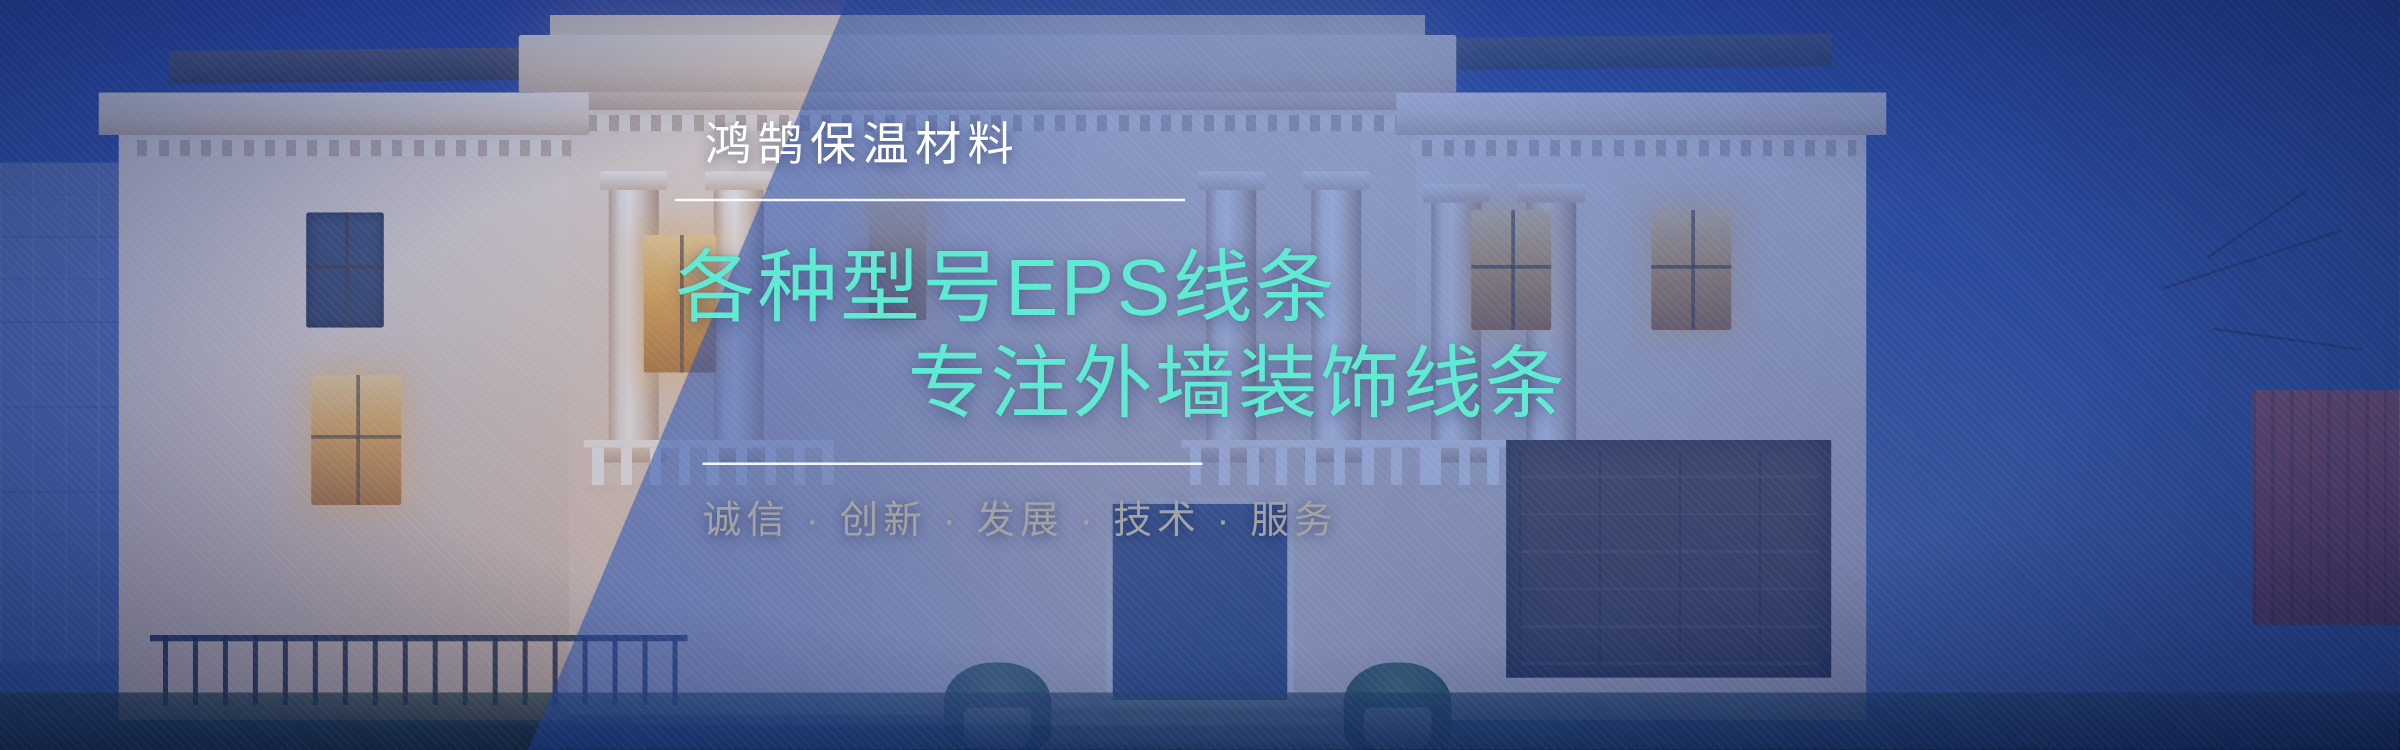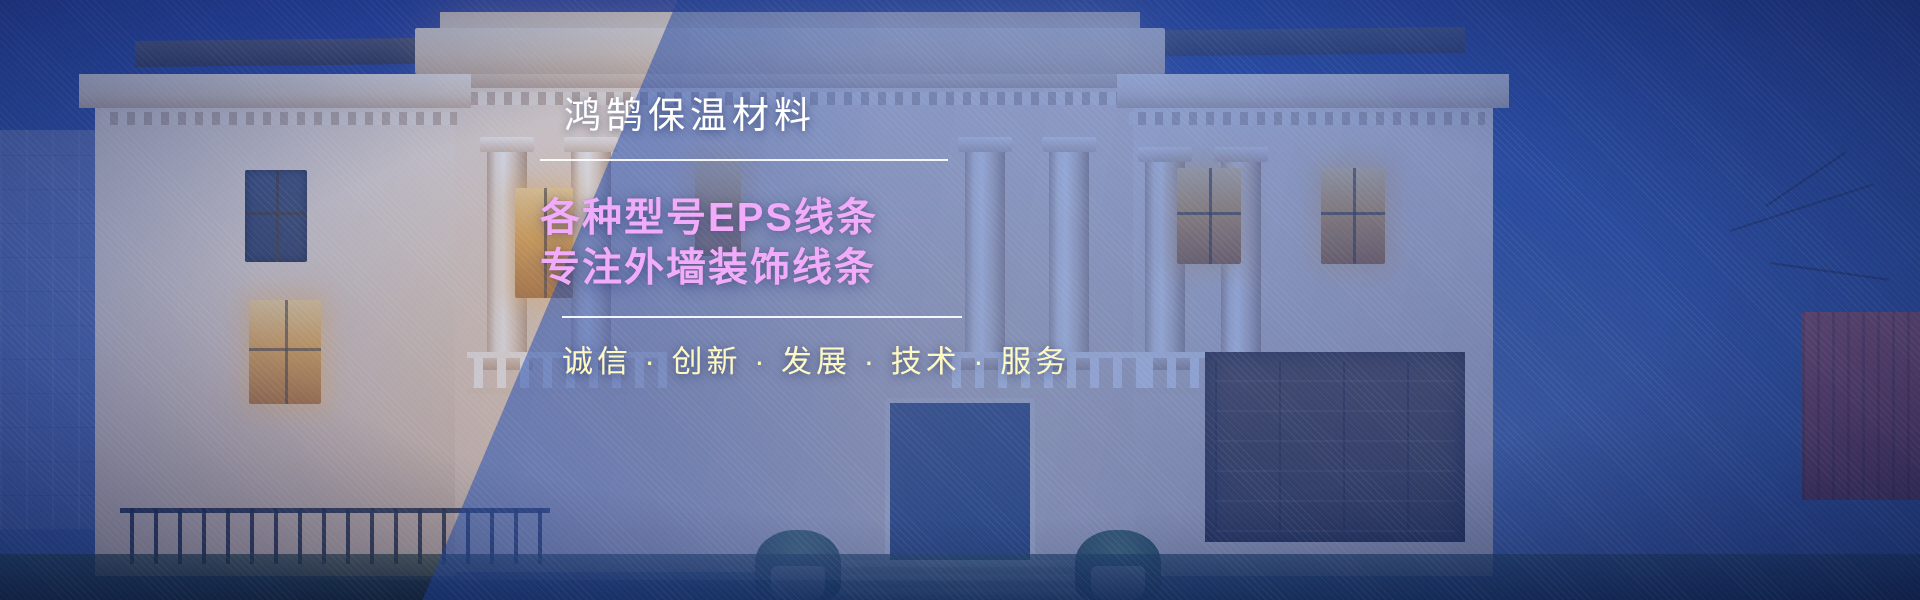--- a/index.html
+++ b/index.html
@@ -219,33 +219,33 @@
   }
   .rule{
     height:2px;width:408px;margin:0 0 0 0;
     background:#ffffff;opacity:.92;
   }
   .rule.top{margin-left:0;width:408px;}
   .rule.bottom{margin:26px 0 0 22px;width:400px;}
 
   .headline{
     margin:34px 0 0 0;
-    color:#f0abfc;
-    font-size:40px;font-weight:bold;letter-spacing:2px;line-height:1.12;
+    color:#5eead4;
+    font-size:64px;font-weight:normal;letter-spacing:2px;line-height:1.12;
     text-shadow:
       0 0 2px rgba(120,80,0,.35),
       0 3px 14px rgba(30,40,110,.55);
     white-space:nowrap;
   }
   .headline .ln{display:block;}
-  .headline .ln2{margin-top:6px;}
+  .headline .ln2{margin-top:6px;text-align:center;}
 
   .tagline{
     margin:18px 0 0 22px;
-    color:#fef9c3;font-size:31px;font-weight:400;letter-spacing:4px;
+    color:#a3a3a3;font-size:31px;font-weight:400;letter-spacing:4px;
     text-shadow:0 2px 10px rgba(0,20,70,.5);
     white-space:nowrap;
   }
 </style>
 </head>
 <body>
 
 <div class="banner">
 
   <div class="bg">

